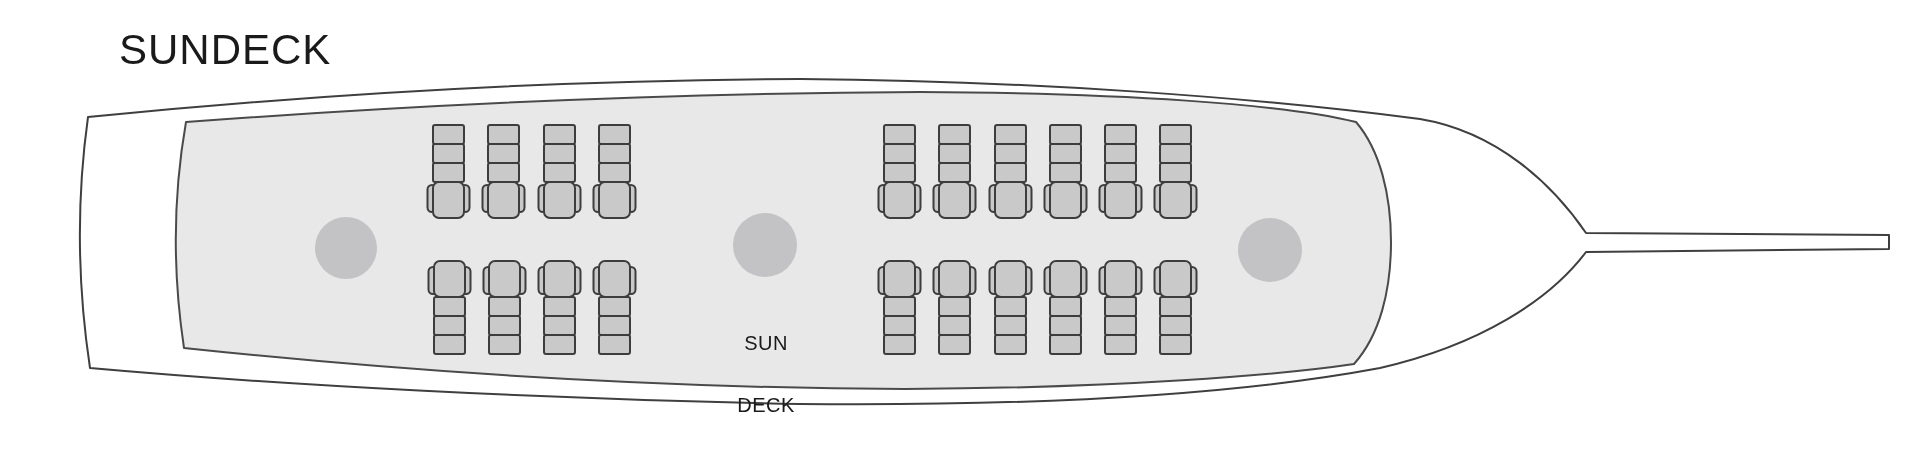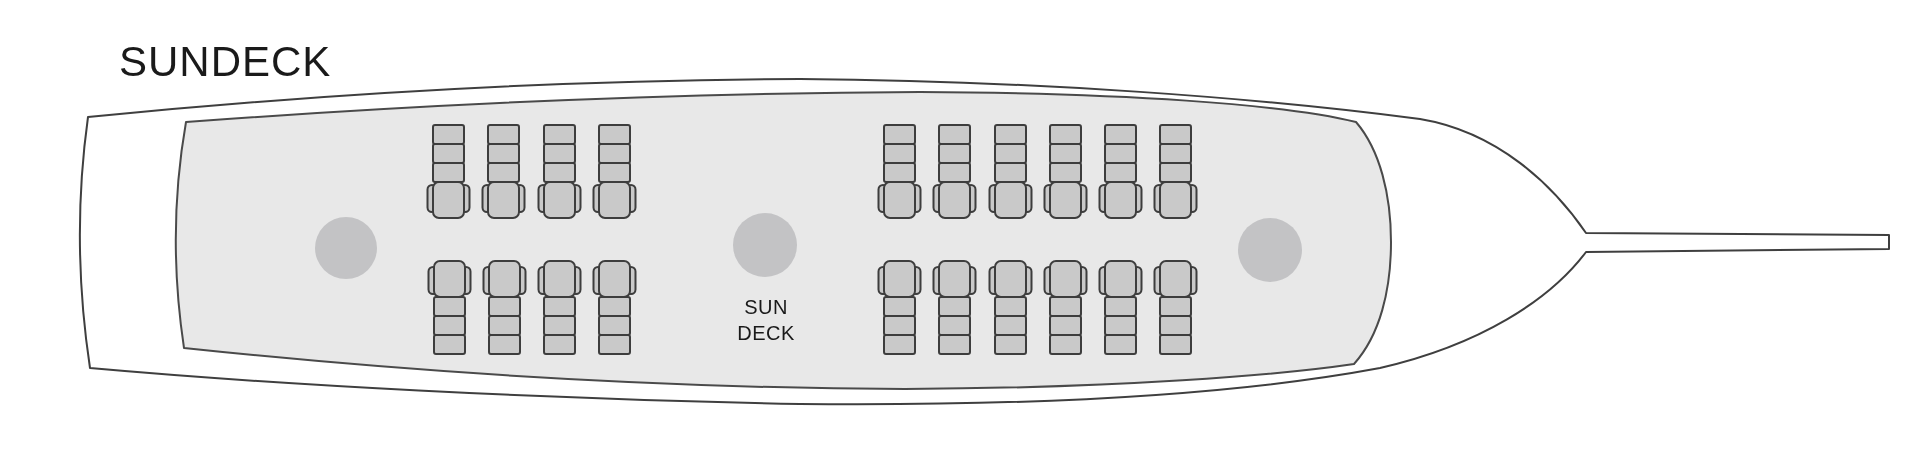--- a/index.html
+++ b/index.html
@@ -16,39 +16,39 @@
     overflow: hidden;
   }
   .stage svg {
     position: absolute;
     inset: 0;
     display: block;
   }
   .plan-title {
     position: absolute;
     left: 119px;
-    top: 40px;
+    top: 28px;
     font-size: 42px;
     line-height: 1.05;
     letter-spacing: 1px;
     color: #111111;
     white-space: nowrap;
   }
   .deck-label {
     position: absolute;
     left: 766px;
     top: 294px;
     transform: translateX(-50%);
     text-align: center;
     font-size: 20px;
     line-height: 26px;
     letter-spacing: 0.5px;
     color: #1c1c1c;
   }
-  .deck-label span { display: block; }
+  .deck-label span { display: block; margin-top: 36px; }
 </style>
 </head>
 <body>
 
 <div class="stage">
   <svg width="1920" height="459" viewBox="0 0 1920 459">
       <path d="M 88 117 C 320 94 560 80 800 79 C 1040 81 1260 98 1420 119 C 1498 132 1553 185 1586 233 L 1889 235 L 1889 249 L 1586 252 C 1550 300 1480 345 1380 368 C 1230 396 1020 406 800 404 C 540 399 280 385 90 368 C 77 282 77 196 88 117 Z" fill="#ffffff" stroke="#3f3f3f" stroke-width="2" stroke-linejoin="round"></path>
       <path d="M 186 122 C 430 104 680 93 920 92 C 1120 93 1285 104 1356 122 C 1380 150 1391 195 1391 242 C 1391 290 1380 335 1354 364 C 1280 375 1120 388 905 389 C 660 388 420 373 184 348 C 173 275 173 196 186 122 Z" fill="#e8e8e8" stroke="#4a4a4a" stroke-width="2" stroke-linejoin="round"></path>
       <circle cx="346" cy="248" r="31" fill="#c3c3c5"></circle>
       <circle cx="765" cy="245" r="32" fill="#c3c3c5"></circle>

